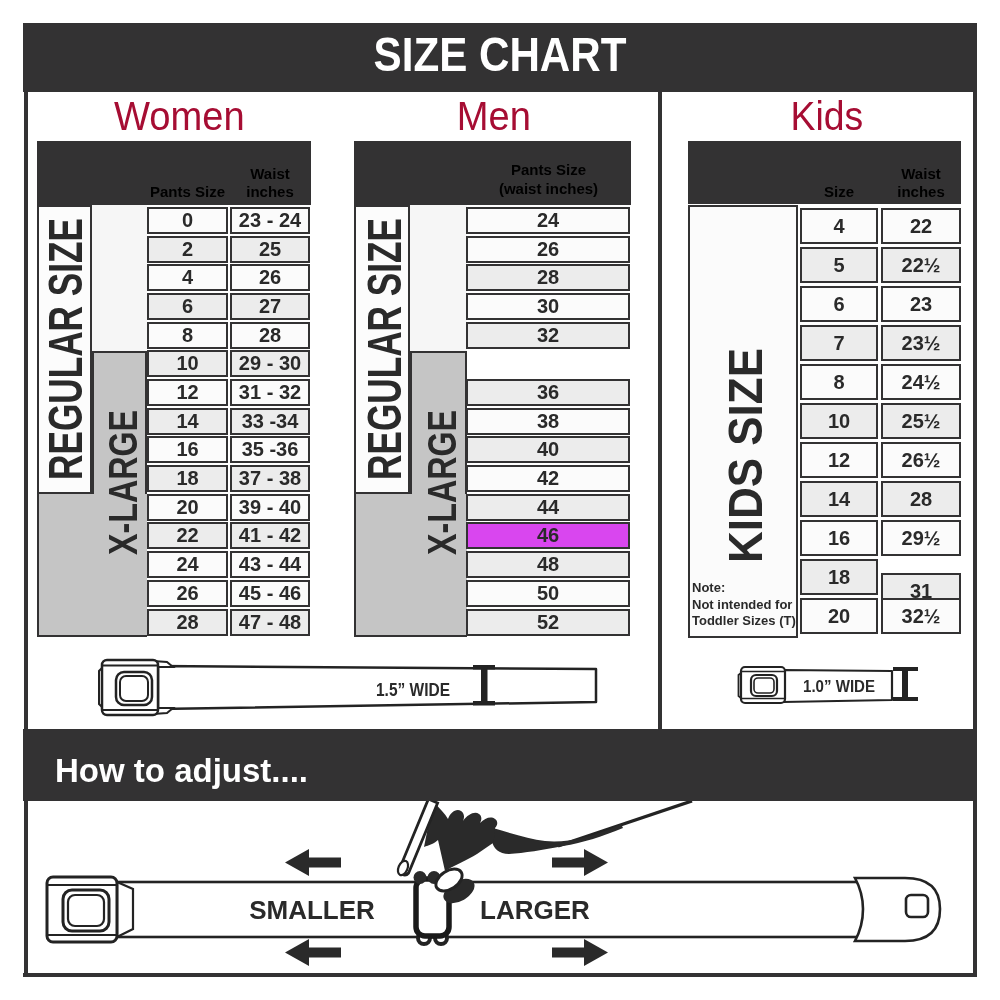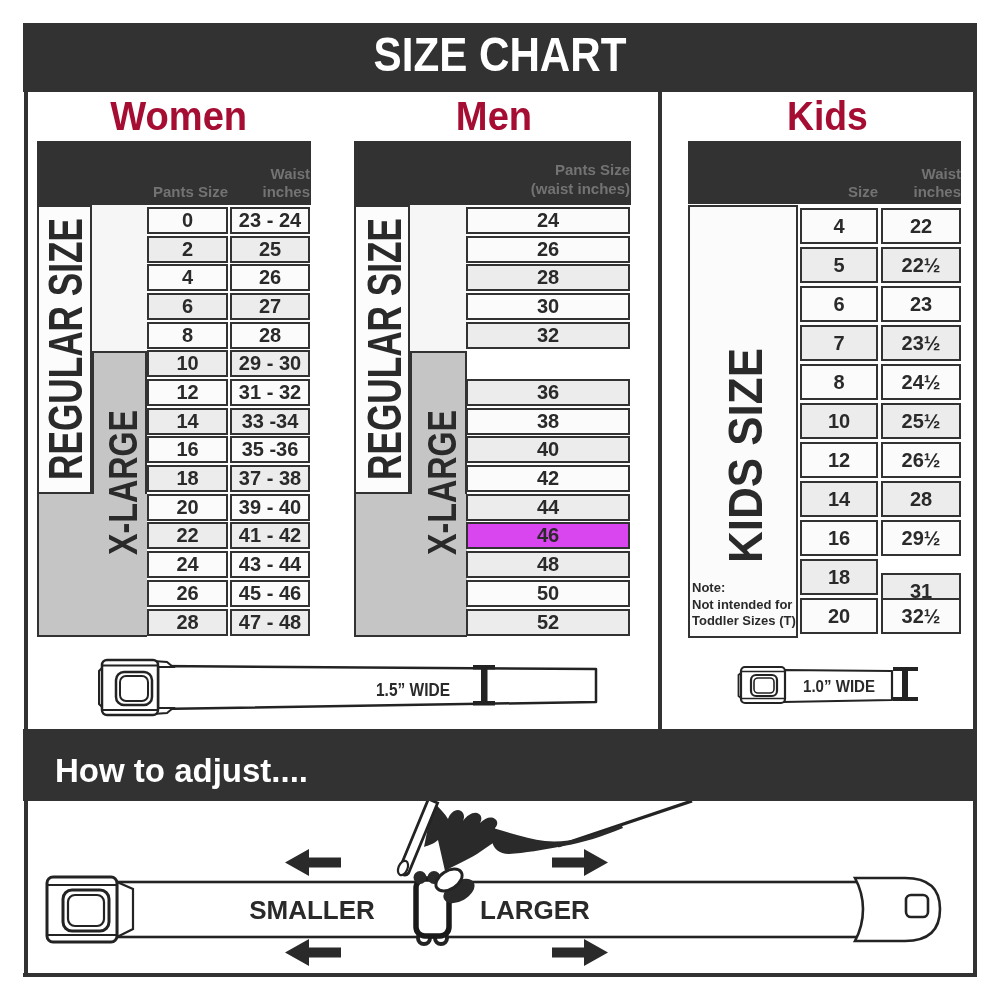--- a/index.html
+++ b/index.html
@@ -1,20 +1,20 @@
 <!DOCTYPE html>
 <html><head><meta charset="utf-8">
 <style>
 html,body{margin:0;padding:0}
 body{width:1000px;height:1000px;background:#fff;font-family:"Liberation Sans",sans-serif}
 #page{position:relative;width:1000px;height:1000px;overflow:hidden}
 .abs{position:absolute}
 .cell{position:absolute;box-sizing:border-box;border:2.5px solid #333233;text-align:center;font-weight:bold;color:#2a2a2a}
-.hdrtxt{position:absolute;color:#737373;font-weight:bold;text-align:right}
-.crim{position:absolute;color:#a60d33;font-weight:bold;font-size:41px;text-align:center}
+.hdrtxt{position:absolute;color:#000000;font-weight:bold;text-align:center}
+.crim{position:absolute;color:#a60d33;font-weight:normal;font-size:41px;text-align:center}
 </style></head><body>
 <div id="page">
 <div class="abs" style="left:23px;top:23px;width:954px;height:69px;background:#333233"></div>
 <div class="abs" style="left:0;top:26px;width:1000px;text-align:center;color:#fff;font-weight:bold;font-size:49px"><span style="display:inline-block;transform:scaleX(0.86);transform-origin:50% 50%">SIZE CHART</span></div>
 <div class="abs" style="left:24px;top:92px;width:4px;height:637px;background:#333233"></div>
 <div class="abs" style="left:973px;top:92px;width:4px;height:637px;background:#333233"></div>
 <div class="abs" style="left:658px;top:92px;width:4px;height:637px;background:#333233"></div>
 <div class="crim" style="left:79px;top:93px;width:200px"><span style="display:inline-block;transform:scaleX(0.93)">Women</span></div>
 <div class="crim" style="left:394px;top:93px;width:200px"><span style="display:inline-block;transform:scaleX(0.93)">Men</span></div>
 <div class="crim" style="left:727px;top:93px;width:200px"><span style="display:inline-block;transform:scaleX(0.91)">Kids</span></div>

